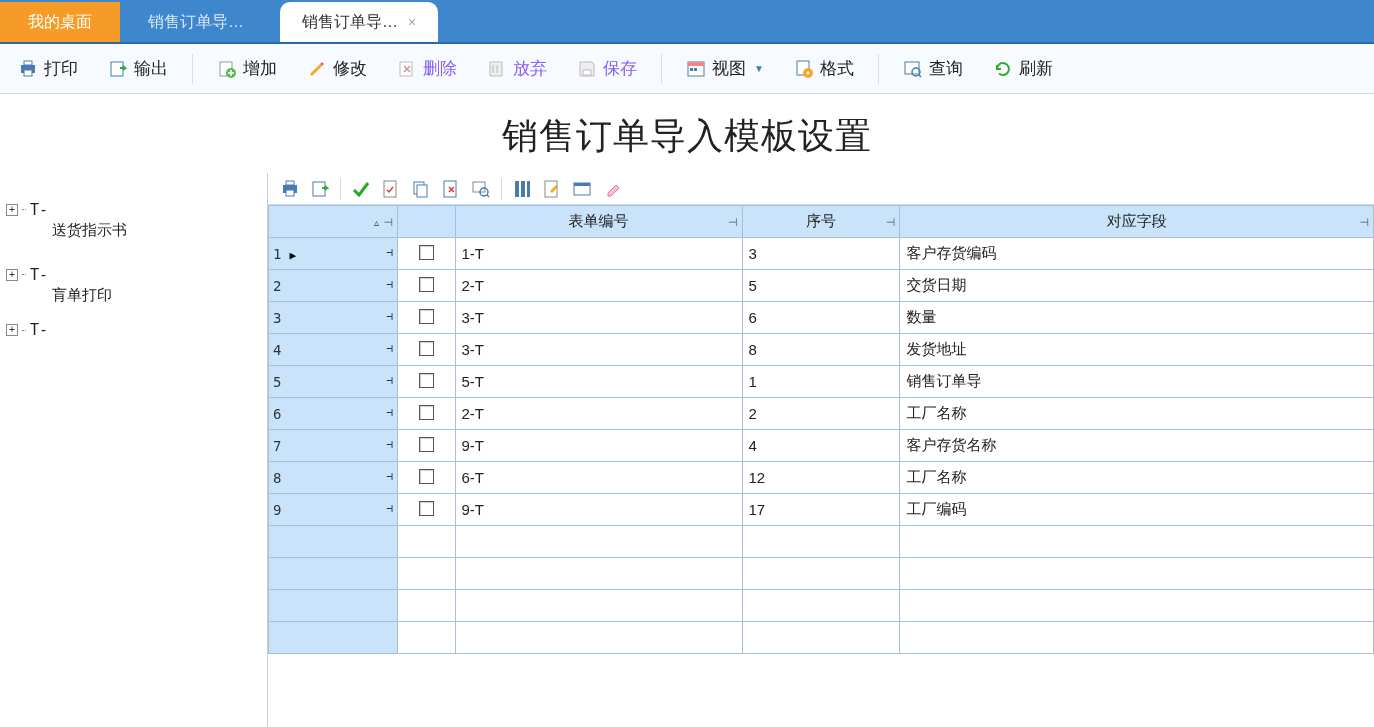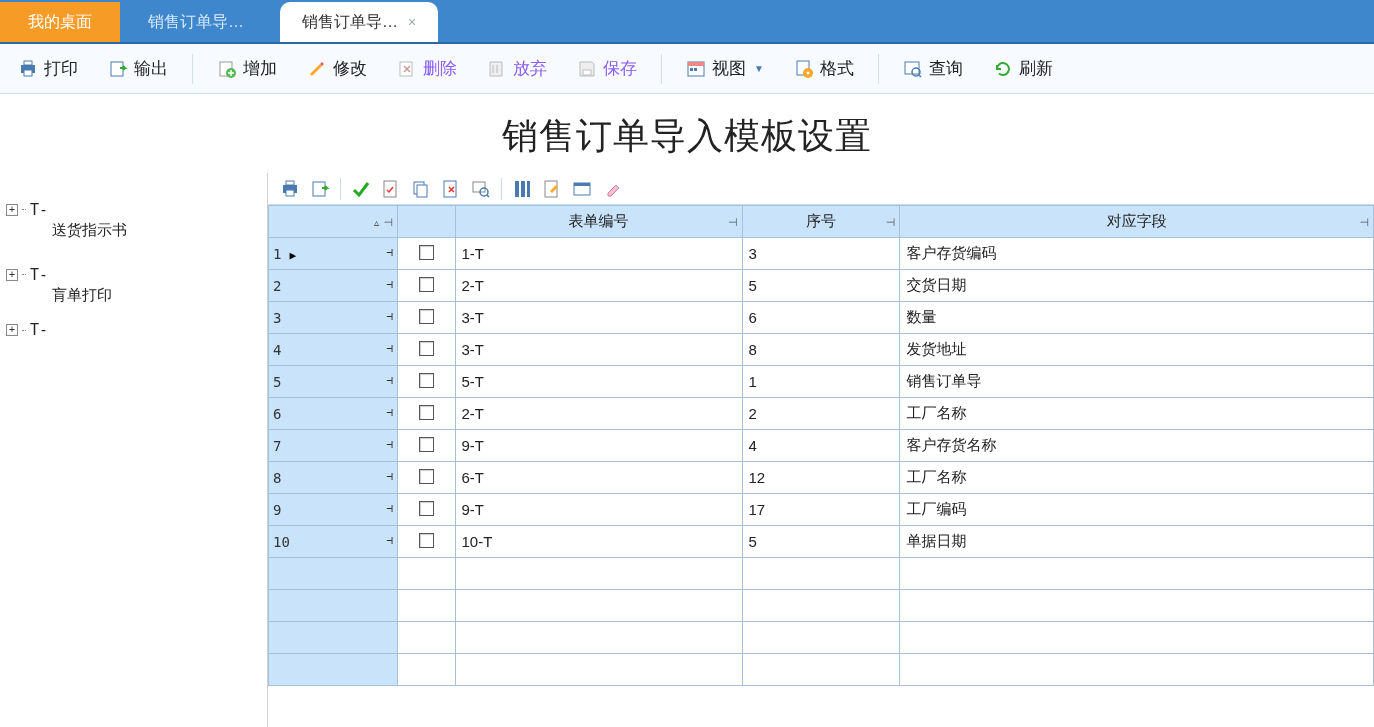--- a/index.html
+++ b/index.html
@@ -334,27 +334,20 @@
             <td>工厂名称</td>
           </tr>
           <tr>
             <td class="rowhead">9<span class="row-pin">⊣</span></td>
             <td class="chk"><span class="box"></span></td>
             <td class="num">9-T</td>
             <td class="num">17</td>
             <td>工厂编码</td>
           </tr>
           <tr>
-            <td class="rowhead">10<span class="row-pin">⊣</span></td>
-            <td class="chk"><span class="box"></span></td>
-            <td class="num">10-T</td>
-            <td class="num">5</td>
-            <td>单据日期</td>
-          </tr>
-          <tr>
             <td class="rowhead"></td>
             <td class="chk"></td>
             <td></td>
             <td></td>
             <td></td>
           </tr>
           <tr>
             <td class="rowhead"></td>
             <td class="chk"></td>
             <td></td>

